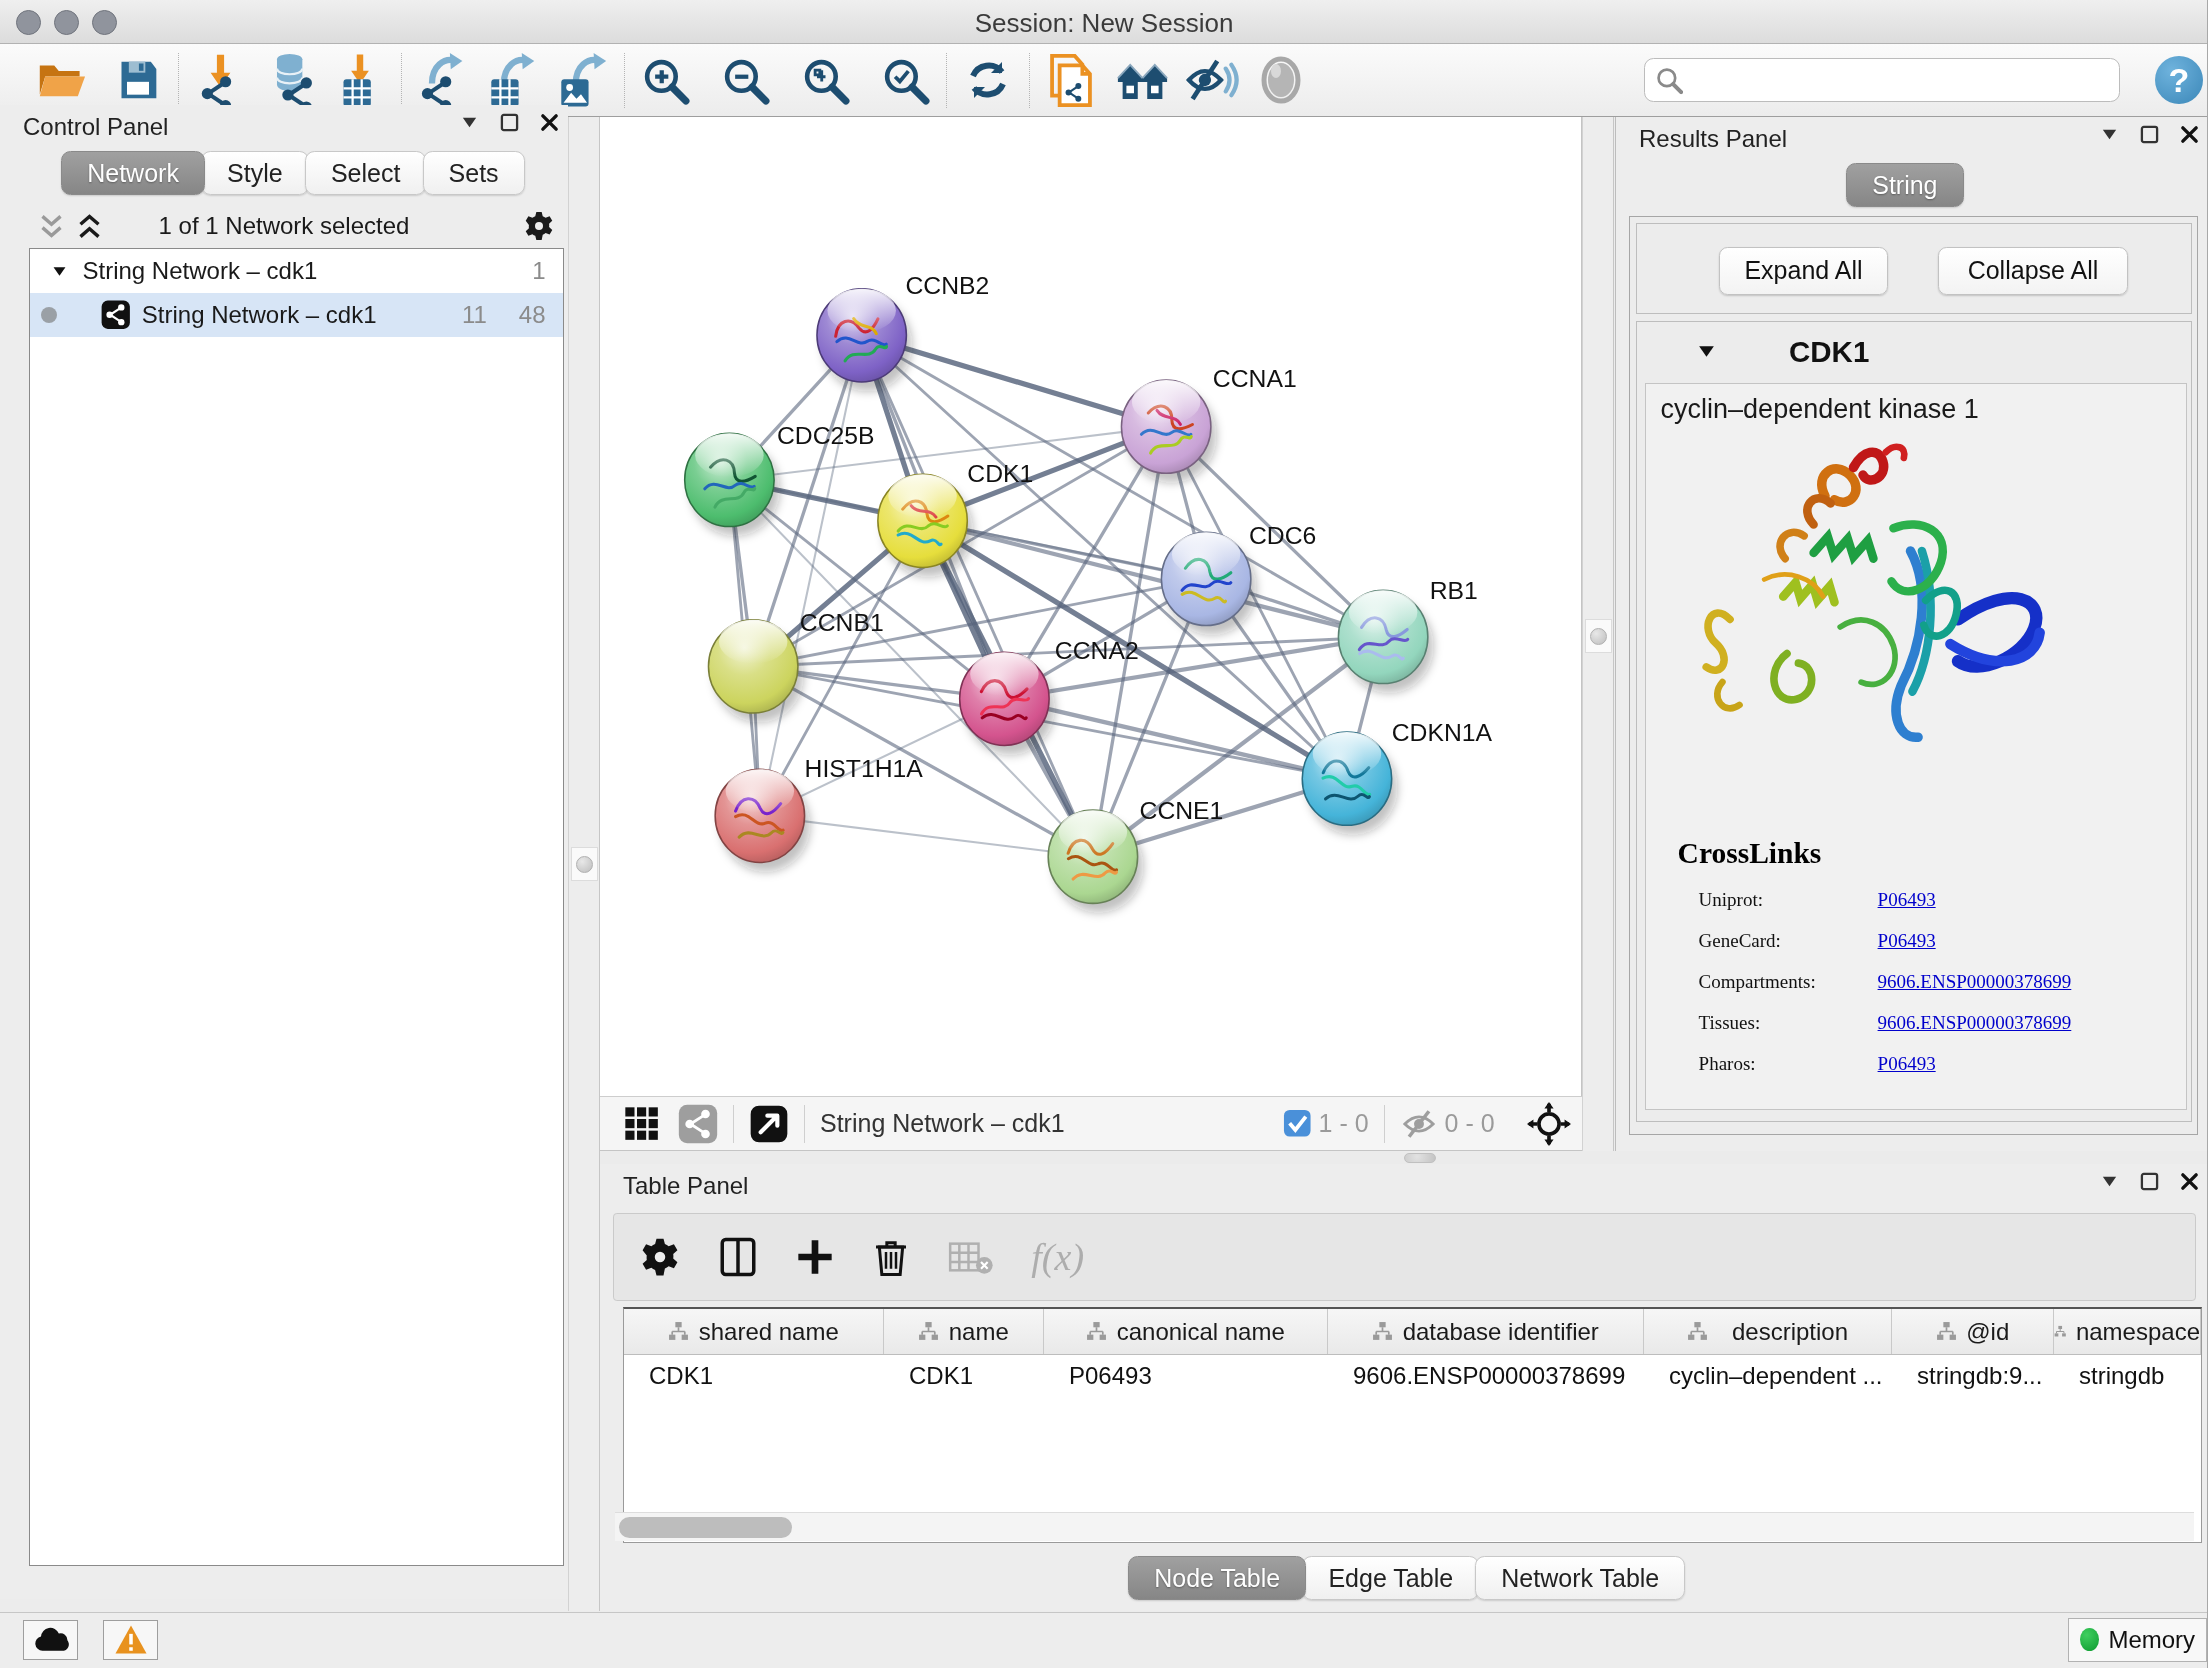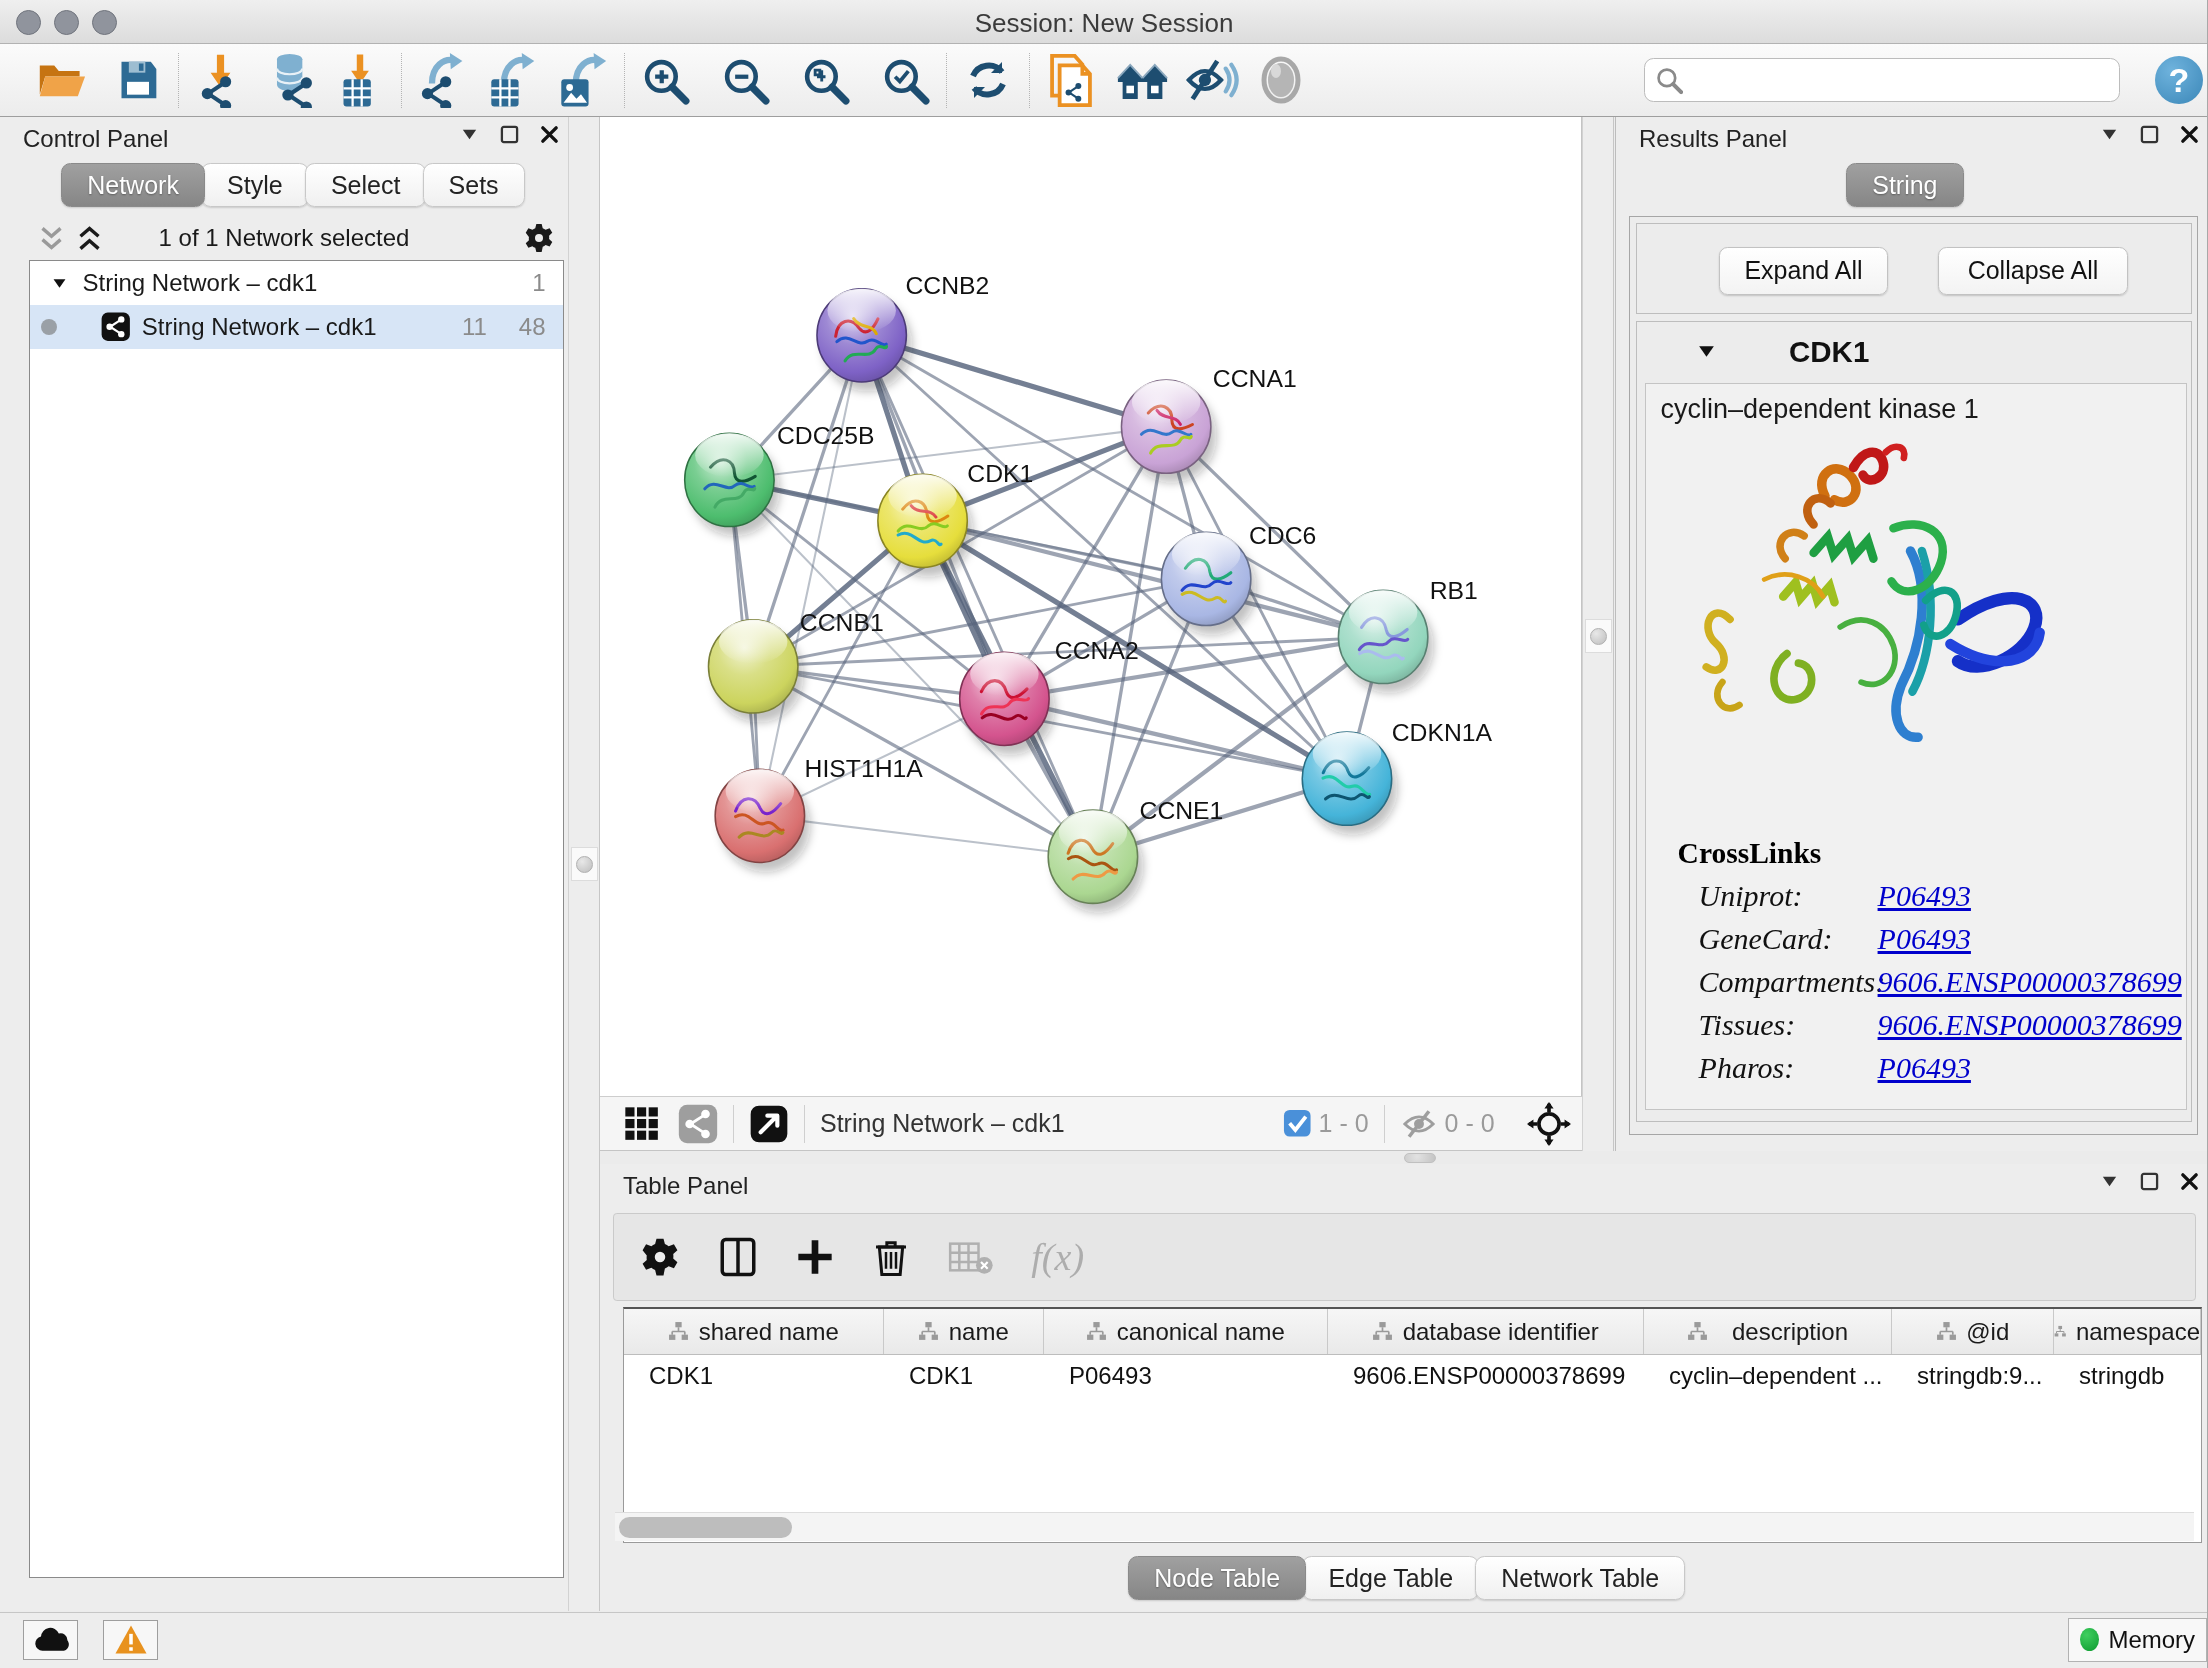--- a/index.html
+++ b/index.html
@@ -25,21 +25,21 @@
   .tb-sep{width:0;height:55px;border-left:1.9px dotted #b4b4b4;margin:0 13.3px;flex:0 0 auto;}
   .searchbox{position:absolute;left:1644px;top:14.3px;width:476px;height:44px;background:#fff;
     border:1.9px solid #bcbcbc;border-radius:9.5px;display:flex;align-items:center;padding-left:9.5px;}
   .searchbox input{border:none;outline:none;font-size:23px;width:409px;background:transparent;
     font-family:"Liberation Sans",sans-serif;}
   .help-btn{position:absolute;left:2155px;top:12.4px;width:48px;height:48px;border-radius:50%;
     background:radial-gradient(circle at 35% 30%,#6fb3dd,#3b87b8);color:#fff;font-size:34px;
     font-weight:bold;display:flex;align-items:center;justify-content:center;}
 
   
-  .control-panel{position:absolute;left:0;top:117px;width:568px;height:1494px;background:#ededed;}
+  .control-panel{position:absolute;left:0;top:105px;width:568px;height:1494px;background:#ededed;}
   .panel-title-row{position:absolute;left:0;top:0;width:100%;height:42px;}
   .panel-title{position:absolute;left:23px;top:7.6px;font-size:24px;color:#222;}
   .pt-icons{position:absolute;right:9.5px;top:7.6px;display:flex;gap:21px;align-items:center;}
   .seg-tabs{display:flex;}
   .seg-tab{height:44px;padding:0 25px;display:flex;align-items:center;justify-content:center;
     font-size:25px;background:linear-gradient(#ffffff,#f0f0f0);border:1px solid #c8c8c8;
     color:#222;border-radius:9.5px;margin-left:-3.8px;box-shadow:0 1px 1.9px rgba(0,0,0,.15);}
   .seg-tab.selected{background:linear-gradient(#a0a0a0,#868686);color:#fff;
     text-shadow:0 1px 1.9px rgba(0,0,0,.35);border-color:#8a8a8a;z-index:2;}
   #cp-tabs{position:absolute;left:65px;top:46px;}
@@ -82,21 +82,21 @@
      font-size:25px;color:#111;display:flex;align-items:center;justify-content:center;
      box-shadow:0 1px 1.9px rgba(0,0,0,.18);}
   .rp-sec2{margin-top:7.6px;border:1.9px solid #bdbdbd;background:#ececec;height:801px;position:relative;}
   .rp-hdr{height:59px;display:flex;align-items:center;}
   .rp-hdr .nm{font-size:29.5px;font-weight:bold;color:#111;}
   .rp-content{position:absolute;left:7.6px;top:61px;width:542px;height:727px;background:#f1f1f1;
      border:1px solid #c4c4c4;overflow:hidden;}
   .rp-desc{position:absolute;left:15px;top:9.5px;font-size:27px;color:#1a1a1a;}
   .xlinks{position:absolute;left:0;top:453px;width:100%;font-family:"Liberation Serif","DejaVu Serif",serif;}
   .xl-title{font-size:29.5px;font-weight:bold;color:#000;margin-left:32px;}
-  .xl-row{display:flex;margin-top:9px;font-size:30px;font-style:italic;}
+  .xl-row{display:flex;margin-top:19px;font-size:19px;}
   .xl-label{margin-left:53px;width:179px;color:#111;}
   .xl-link{color:#0000cc;text-decoration:underline;}
 
   
   .table-panel{position:absolute;left:600px;top:1164px;width:1608px;height:447px;background:#ededed;}
   .tp-toolbar{position:absolute;left:13.3px;top:49px;width:1583px;height:88px;background:#e6e6e6;
      border:1px solid #cacaca;border-radius:3.8px;display:flex;align-items:center;padding-left:25px;gap:36px;}
   .fx{font-family:"Liberation Serif",serif;font-style:italic;font-size:38px;color:#adadad;}
   .tbl{position:absolute;left:15px;top:143px;width:1579px;height:236px;background:#fff;
      border:1px solid #9a9a9a;border-top:2.9px solid #555;margin-left:8px;}

